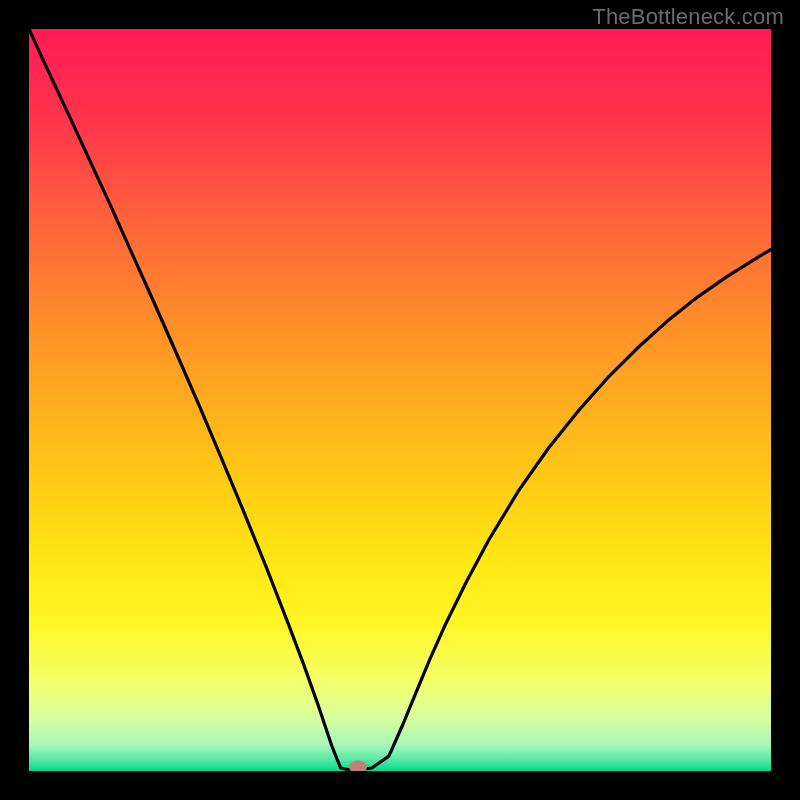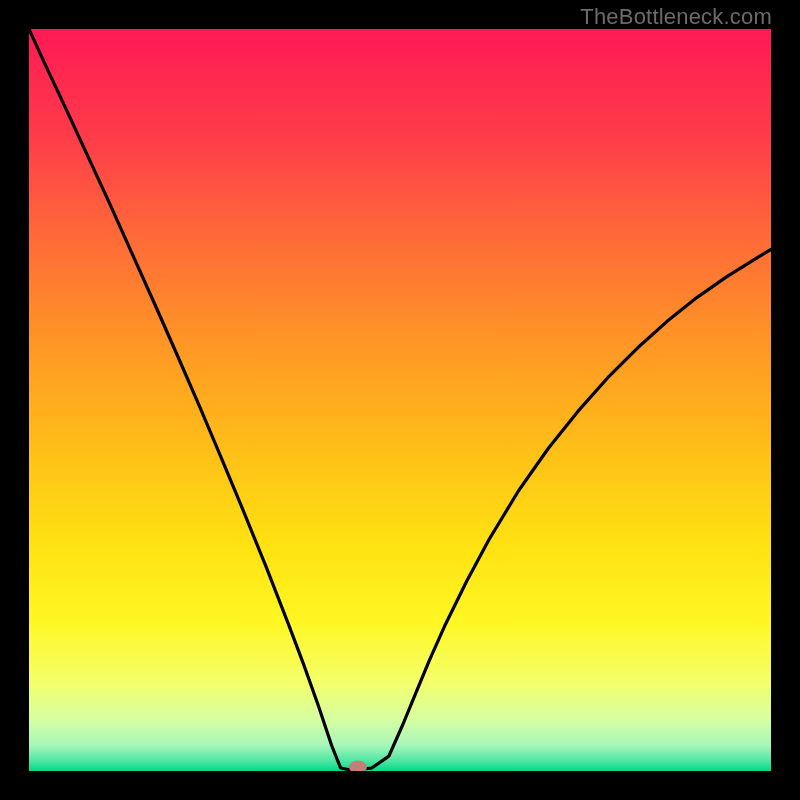--- a/index.html
+++ b/index.html
@@ -29,21 +29,21 @@
     position: absolute;
     inset: 0;
   }
   .curve-svg {
     position: absolute;
     inset: 0;
   }
   .watermark {
     position: absolute;
     top: 4px;
-    right: 28px;
+    right: 16px;
     font-size: 22px;
     font-weight: 500;
     color: #6b6b6b;
     letter-spacing: 0.2px;
   }
   .marker {
     position: absolute;
     width: 18px;
     height: 13px;
     border-radius: 50% / 50%;

